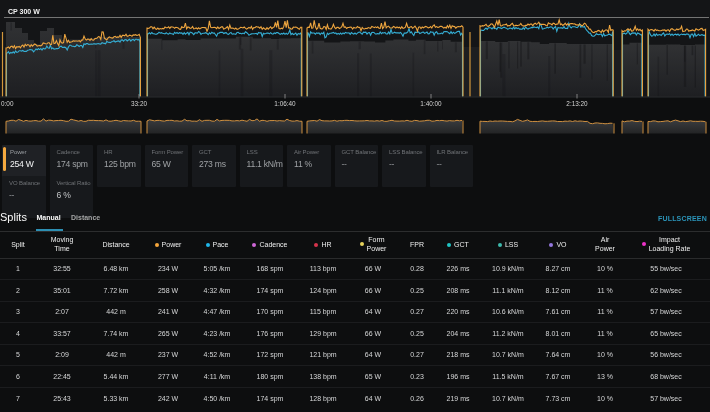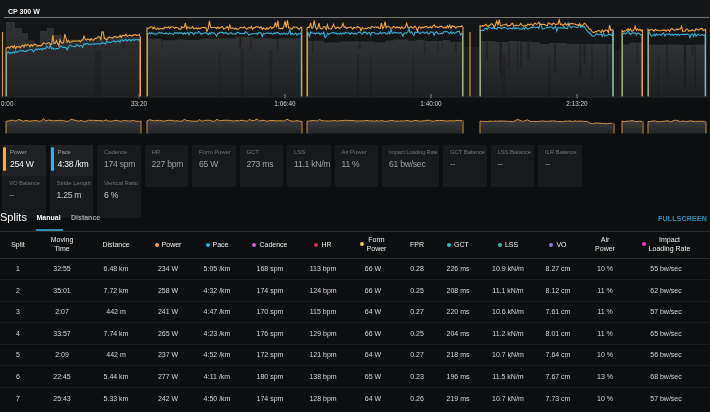--- a/index.html
+++ b/index.html
@@ -169,37 +169,30 @@
       <line x1="706" y1="121.8" x2="706" y2="133.5" stroke="#cf9040" stroke-width="1"></line>
     </svg>
 <div class="crow r1" style="top:145px">
       <div class="card act">
         <div class="bar" style="background:#f5a93f"></div>
         <div class="cin">
           <div class="clbl">Power</div>
           <div class="cval">254 W</div>
         </div>
       </div>
-      <div class="card act">
-        <div class="bar" style="background:#2ab6ea"></div>
-        <div class="cin">
-          <div class="clbl">Pace</div>
-          <div class="cval">4:38 /km</div>
-        </div>
-      </div>
       <div class="card">
         <div class="cin">
           <div class="clbl il">Cadence</div>
           <div class="cval iv">174 spm</div>
         </div>
       </div>
       <div class="card">
         <div class="cin">
           <div class="clbl il">HR</div>
-          <div class="cval iv">227 bpm</div>
+          <div class="cval iv">125 bpm</div>
         </div>
       </div>
       <div class="card">
         <div class="cin">
           <div class="clbl il">Form Power</div>
           <div class="cval iv">65 W</div>
         </div>
       </div>
       <div class="card">
         <div class="cin">
@@ -212,26 +205,20 @@
           <div class="clbl il">LSS</div>
           <div class="cval iv">11.1 kN/m</div>
         </div>
       </div>
       <div class="card">
         <div class="cin">
           <div class="clbl il">Air Power</div>
           <div class="cval iv">11 %</div>
         </div>
       </div>
-      <div class="card wide">
-        <div class="cin">
-          <div class="clbl il">Impact Loading Rate</div>
-          <div class="cval iv">61 bw/sec</div>
-        </div>
-      </div>
       <div class="card">
         <div class="cin">
           <div class="clbl il">GCT Balance</div>
           <div class="cval iv dimv">--</div>
         </div>
       </div>
       <div class="card">
         <div class="cin">
           <div class="clbl il">LSS Balance</div>
           <div class="cval iv dimv">--</div>
@@ -242,26 +229,20 @@
           <div class="clbl il">ILR Balance</div>
           <div class="cval iv dimv">--</div>
         </div>
       </div>
     </div>
 <div class="crow r2" style="top:176px">
       <div class="card">
         <div class="cin">
           <div class="clbl il">VO Balance</div>
           <div class="cval iv dimv">--</div>
-        </div>
-      </div>
-      <div class="card">
-        <div class="cin">
-          <div class="clbl il">Stride Length</div>
-          <div class="cval iv">1.25 m</div>
         </div>
       </div>
       <div class="card">
         <div class="cin">
           <div class="clbl il">Vertical Ratio</div>
           <div class="cval iv">6 %</div>
         </div>
       </div>
     </div>
 <div id="sphead">

